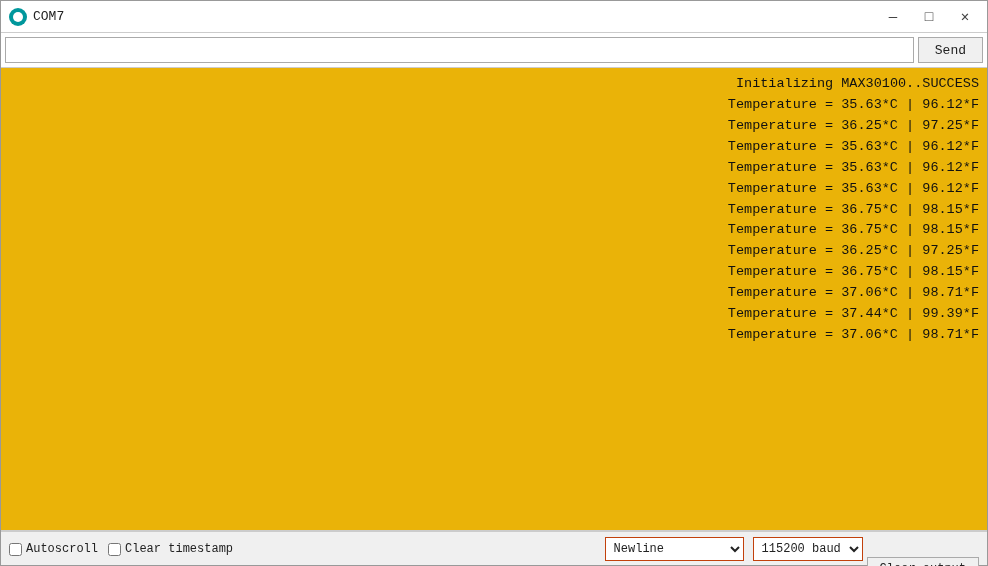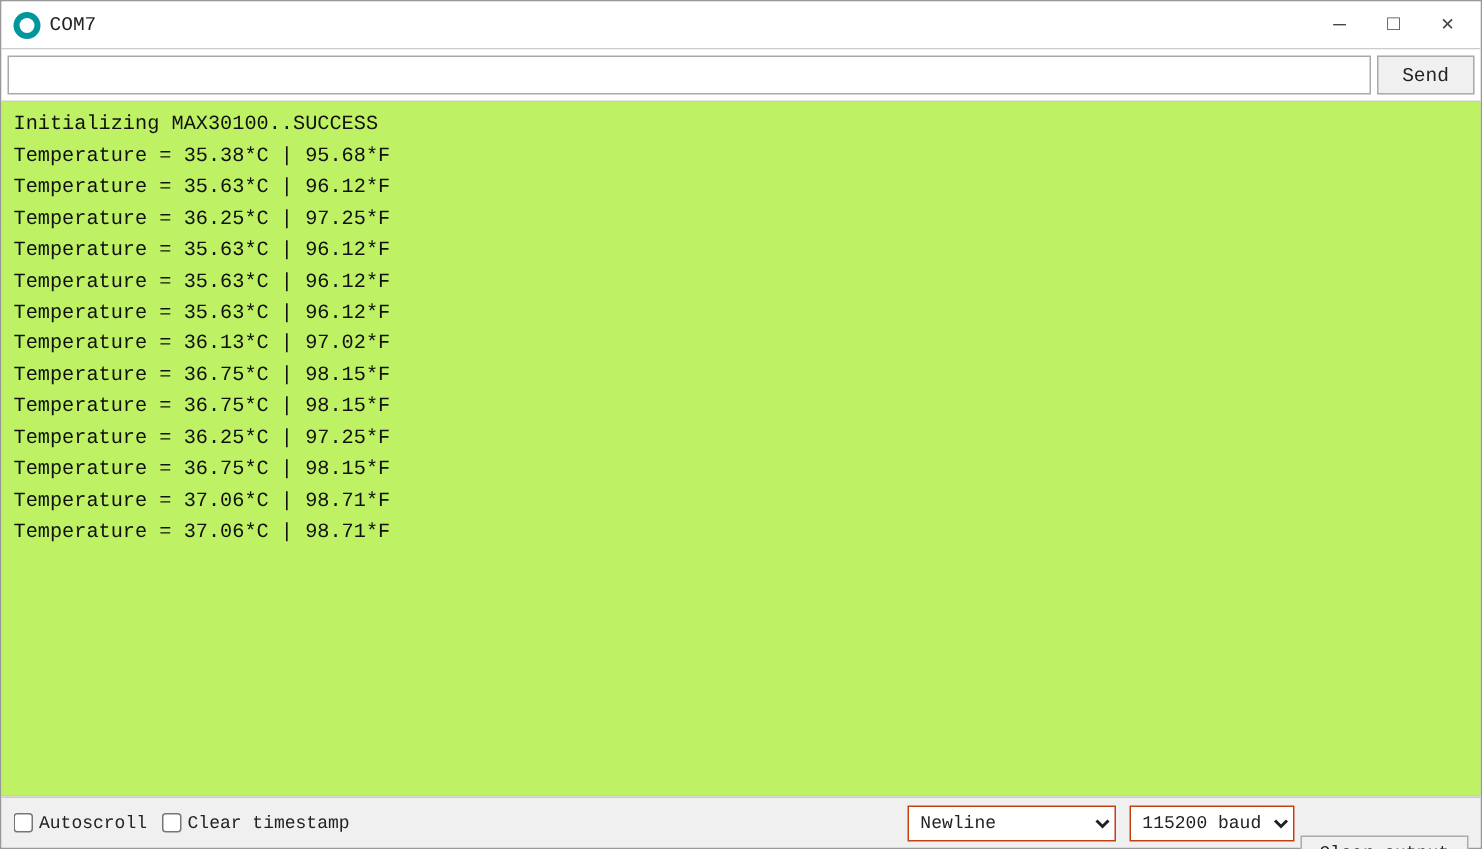--- a/index.html
+++ b/index.html
@@ -101,29 +101,30 @@
       border: 1px solid #aaa;
       cursor: pointer;
       font-size: 13px;
       color: #222;
       text-align: center;
     }
 
     
     .serial-output {
       flex: 1;
-      background: #bef264;
+      background: #eab308;
       overflow-y: scroll;
       overflow-x: hidden;
       padding: 6px 8px;
       font-family: 'Courier New', Courier, monospace;
       font-size: 13.5px;
       color: #111;
       line-height: 1.55;
       border-bottom: 1px solid #ccc;
+      text-align: right;
     }
 
     .serial-output::-webkit-scrollbar {
       width: 14px;
     }
 
     .serial-output::-webkit-scrollbar-track {
       background: #f0f0f0;
     }
 
@@ -142,21 +143,21 @@
       background: #f0f0f0;
       border-top: 1px solid #ccc;
       display: flex;
       align-items: center;
       padding: 0 8px;
       gap: 0;
     }
 
     .checkbox-group {
       display: flex;
-      align-items: flex-start;
+      align-items: flex-end;
       gap: 4px;
       margin-right: 10px;
     }
 
     .checkbox-group input[type="checkbox"] {
       width: 13px;
       height: 13px;
       cursor: pointer;
     }
 
@@ -211,32 +212,31 @@
     </div>
   </div>
 
   <div class="input-bar">
     <input class="serial-input" type="text" style="">
     <button class="send-button">Send</button>
   </div>
 
   <div class="serial-output" id="serial-output">
   <div class="output-line">Initializing MAX30100..SUCCESS</div>
-      <div class="output-line">Temperature = 35.38*C | 95.68*F</div>
       <div class="output-line">Temperature = 35.63*C | 96.12*F</div>
       <div class="output-line">Temperature = 36.25*C | 97.25*F</div>
       <div class="output-line">Temperature = 35.63*C | 96.12*F</div>
       <div class="output-line">Temperature = 35.63*C | 96.12*F</div>
       <div class="output-line">Temperature = 35.63*C | 96.12*F</div>
-      <div class="output-line">Temperature = 36.13*C | 97.02*F</div>
       <div class="output-line">Temperature = 36.75*C | 98.15*F</div>
       <div class="output-line">Temperature = 36.75*C | 98.15*F</div>
       <div class="output-line">Temperature = 36.25*C | 97.25*F</div>
       <div class="output-line">Temperature = 36.75*C | 98.15*F</div>
       <div class="output-line">Temperature = 37.06*C | 98.71*F</div>
+      <div class="output-line">Temperature = 37.44*C | 99.39*F</div>
       <div class="output-line">Temperature = 37.06*C | 98.71*F</div>
     </div>
 
   <div class="status-bar">
     <div class="checkbox-group">
       <input type="checkbox" id="autoscroll" style="">
       <label for="autoscroll" class="checkbox-label">Autoscroll</label>
     </div>
     <div class="checkbox-group">
       <input type="checkbox" id="show-timestamp" style="">

